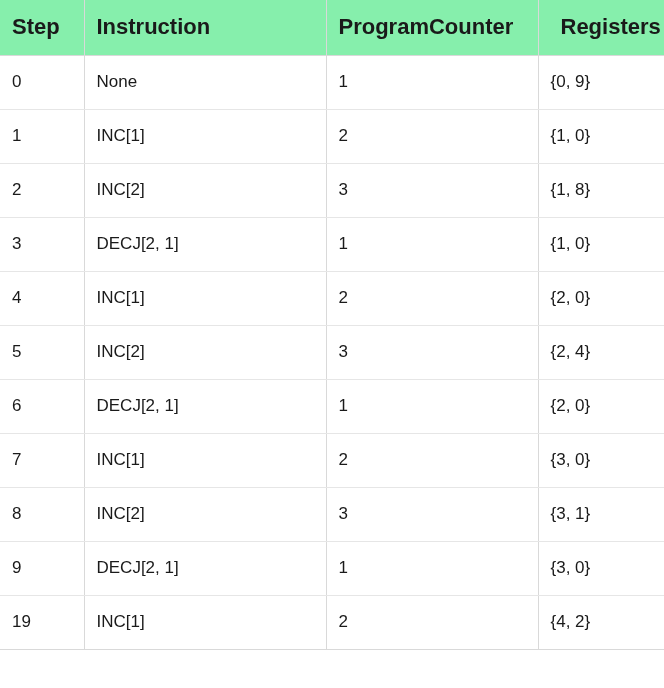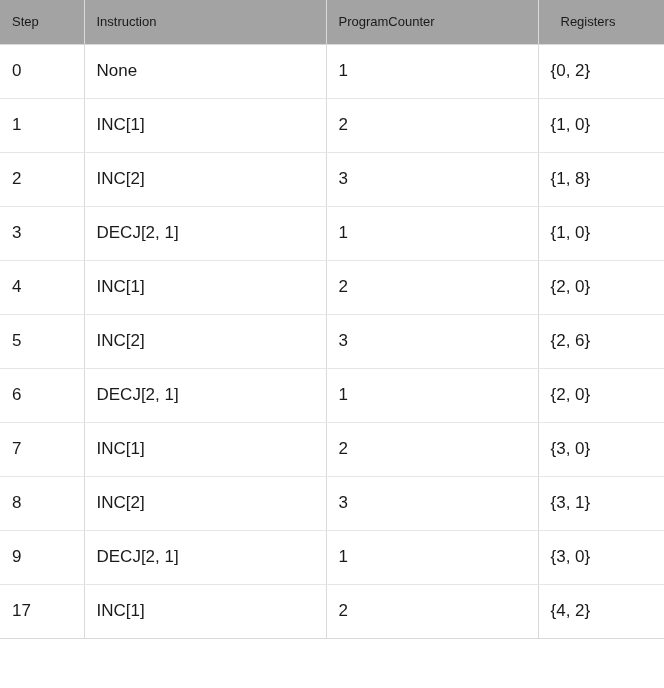--- a/index.html
+++ b/index.html
@@ -23,27 +23,27 @@
     width: 664px;
     table-layout: fixed;
     font-size: 17px;
   }
   table.reg-machine-table col.c-step        { width: 84px; }
   table.reg-machine-table col.c-instruction { width: 242px; }
   table.reg-machine-table col.c-pc          { width: 212px; }
   table.reg-machine-table col.c-registers   { width: 126px; }
 
   table.reg-machine-table thead th {
-    background: #a3a3a3;
-    font-weight: normal;
+    background: #86efac;
+    font-weight: bold;
     text-align: left;
     padding: 14px 12px 15px 12px;
     border-right: 1px solid #d9d9d9;
     border-bottom: 1px solid #d9d9d9;
-    font-size: 13px;
+    font-size: 22px;
     color: #1a1a1a;
     white-space: nowrap;
     overflow: hidden;
   }
   table.reg-machine-table thead th:last-child {
     border-right: none;
     padding-left: 22px;
   }
   table.reg-machine-table tbody td {
     background: #ffffff;
@@ -80,21 +80,21 @@
         <th>Instruction</th>
         <th>ProgramCounter</th>
         <th>Registers</th>
       </tr>
     </thead>
     <tbody>
       <tr>
         <td>0</td>
         <td>None</td>
         <td>1</td>
-        <td>{0, 2}</td>
+        <td>{0, 9}</td>
       </tr>
       <tr>
         <td>1</td>
         <td>INC[1]</td>
         <td>2</td>
         <td>{1, 0}</td>
       </tr>
       <tr>
         <td>2</td>
         <td>INC[2]</td>
@@ -110,21 +110,21 @@
       <tr>
         <td>4</td>
         <td>INC[1]</td>
         <td>2</td>
         <td>{2, 0}</td>
       </tr>
       <tr>
         <td>5</td>
         <td>INC[2]</td>
         <td>3</td>
-        <td>{2, 6}</td>
+        <td>{2, 4}</td>
       </tr>
       <tr>
         <td>6</td>
         <td>DECJ[2, 1]</td>
         <td>1</td>
         <td>{2, 0}</td>
       </tr>
       <tr>
         <td>7</td>
         <td>INC[1]</td>
@@ -137,20 +137,20 @@
         <td>3</td>
         <td>{3, 1}</td>
       </tr>
       <tr>
         <td>9</td>
         <td>DECJ[2, 1]</td>
         <td>1</td>
         <td>{3, 0}</td>
       </tr>
       <tr>
-        <td>17</td>
+        <td>19</td>
         <td>INC[1]</td>
         <td>2</td>
         <td>{4, 2}</td>
       </tr>
     </tbody>
   </table>
 </div>
 
 </body></html>

